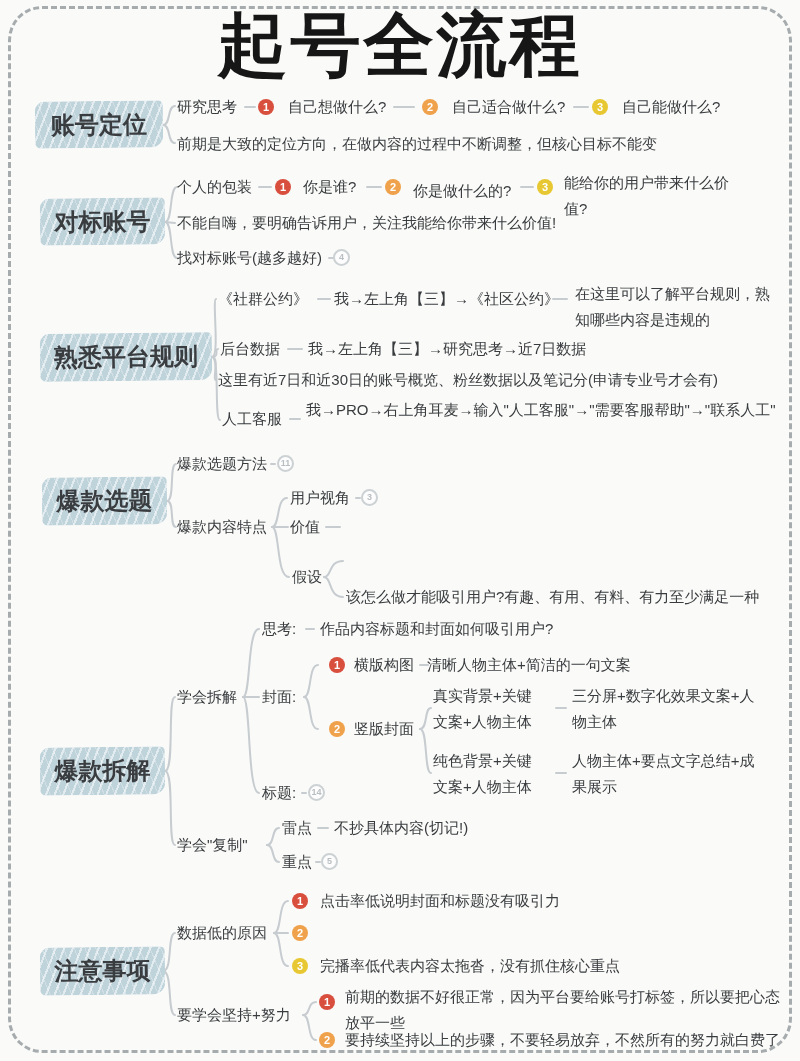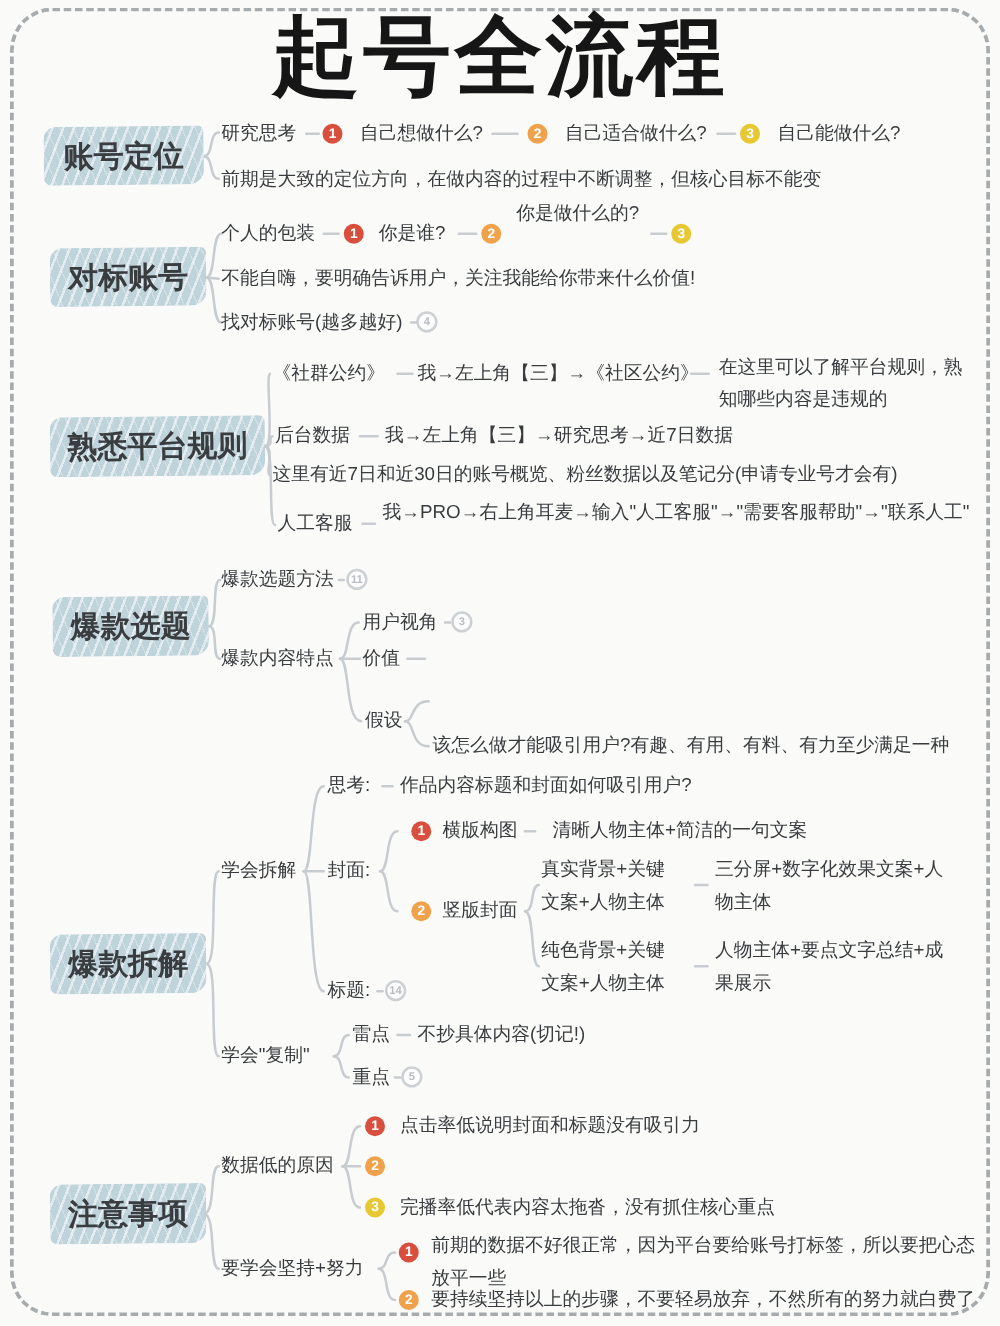--- a/index.html
+++ b/index.html
@@ -109,22 +109,23 @@
   <div class="t" style="left:452px;top:98px">自己适合做什么?</div>
   <div class="bd yel" style="left:592px;top:99px">3</div>
   <div class="t" style="left:622px;top:98px">自己能做什么?</div>
   <div class="t" style="left:177px;top:135px">前期是大致的定位方向，在做内容的过程中不断调整，但核心目标不能变</div>
 
   <div class="lbl" style="left:40px;top:198px;width:125px;height:47px">对标账号</div>
   <div class="t" style="left:177px;top:178px">个人的包装</div>
   <div class="bd red" style="left:275px;top:179px">1</div>
   <div class="t" style="left:303px;top:178px">你是谁?</div>
   <div class="bd org" style="left:385px;top:179px">2</div>
-  <div class="t" style="left:413px;top:162px">你是做什么的?</div>
+  <div class="t" style="left:413px;top:182px">你是做什么的?</div>
   <div class="bd yel" style="left:537px;top:179px">3</div>
+  <div class="t w" style="left:564px;top:170px;width:175px">能给你的用户带来什么价值?</div>
   <div class="t" style="left:177px;top:214px">不能自嗨，要明确告诉用户，关注我能给你带来什么价值!</div>
   <div class="t" style="left:177px;top:249px">找对标账号(越多越好)</div>
   <div class="gb" style="left:333px;top:249px">4</div>
 
   <div class="lbl" style="left:40px;top:333px;width:172px;height:48px">熟悉平台规则</div>
   <div class="t" style="left:218px;top:290px">《社群公约》</div>
   <div class="t w" style="left:575px;top:281px;width:200px">在这里可以了解平台规则，熟知哪些内容是违规的</div>
   <div class="t" style="left:334px;top:290px">我→左上角【三】→《社区公约》</div>
   <div class="t" style="left:220px;top:340px">后台数据</div>
   <div class="t" style="left:308px;top:340px">我→左上角【三】→研究思考→近7日数据</div>
@@ -140,21 +141,21 @@
   <div class="t" style="left:177px;top:518px">爆款内容特点</div>
   <div class="t" style="left:290px;top:518px">价值</div>
   <div class="t" style="left:292px;top:568px">假设</div>
   <div class="t" style="left:346px;top:588px">该怎么做才能吸引用户?有趣、有用、有料、有力至少满足一种</div>
 
   <div class="lbl" style="left:40px;top:747px;width:125px;height:48px">爆款拆解</div>
   <div class="t" style="left:262px;top:620px">思考:</div>
   <div class="t" style="left:320px;top:620px">作品内容标题和封面如何吸引用户?</div>
   <div class="bd red" style="left:329px;top:657px">1</div>
   <div class="t" style="left:354px;top:656px">横版构图</div>
-  <div class="t" style="left:442px;top:656px">清晰人物主体+简洁的一句文案</div>
+  <div class="t" style="left:427px;top:656px">清晰人物主体+简洁的一句文案</div>
   <div class="t" style="left:177px;top:688px">学会拆解</div>
   <div class="t" style="left:262px;top:688px">封面:</div>
   <div class="bd org" style="left:329px;top:721px">2</div>
   <div class="t" style="left:354px;top:720px">竖版封面</div>
   <div class="t w" style="left:433px;top:683px;width:104px">真实背景+关键文案+人物主体</div>
   <div class="t w" style="left:572px;top:683px;width:188px">三分屏+数字化效果文案+人物主体</div>
   <div class="t w" style="left:433px;top:748px;width:104px">纯色背景+关键文案+人物主体</div>
   <div class="t w" style="left:572px;top:748px;width:188px">人物主体+要点文字总结+成果展示</div>
   <div class="t" style="left:262px;top:784px">标题:</div>
   <div class="gb" style="left:308px;top:784px">14</div>

